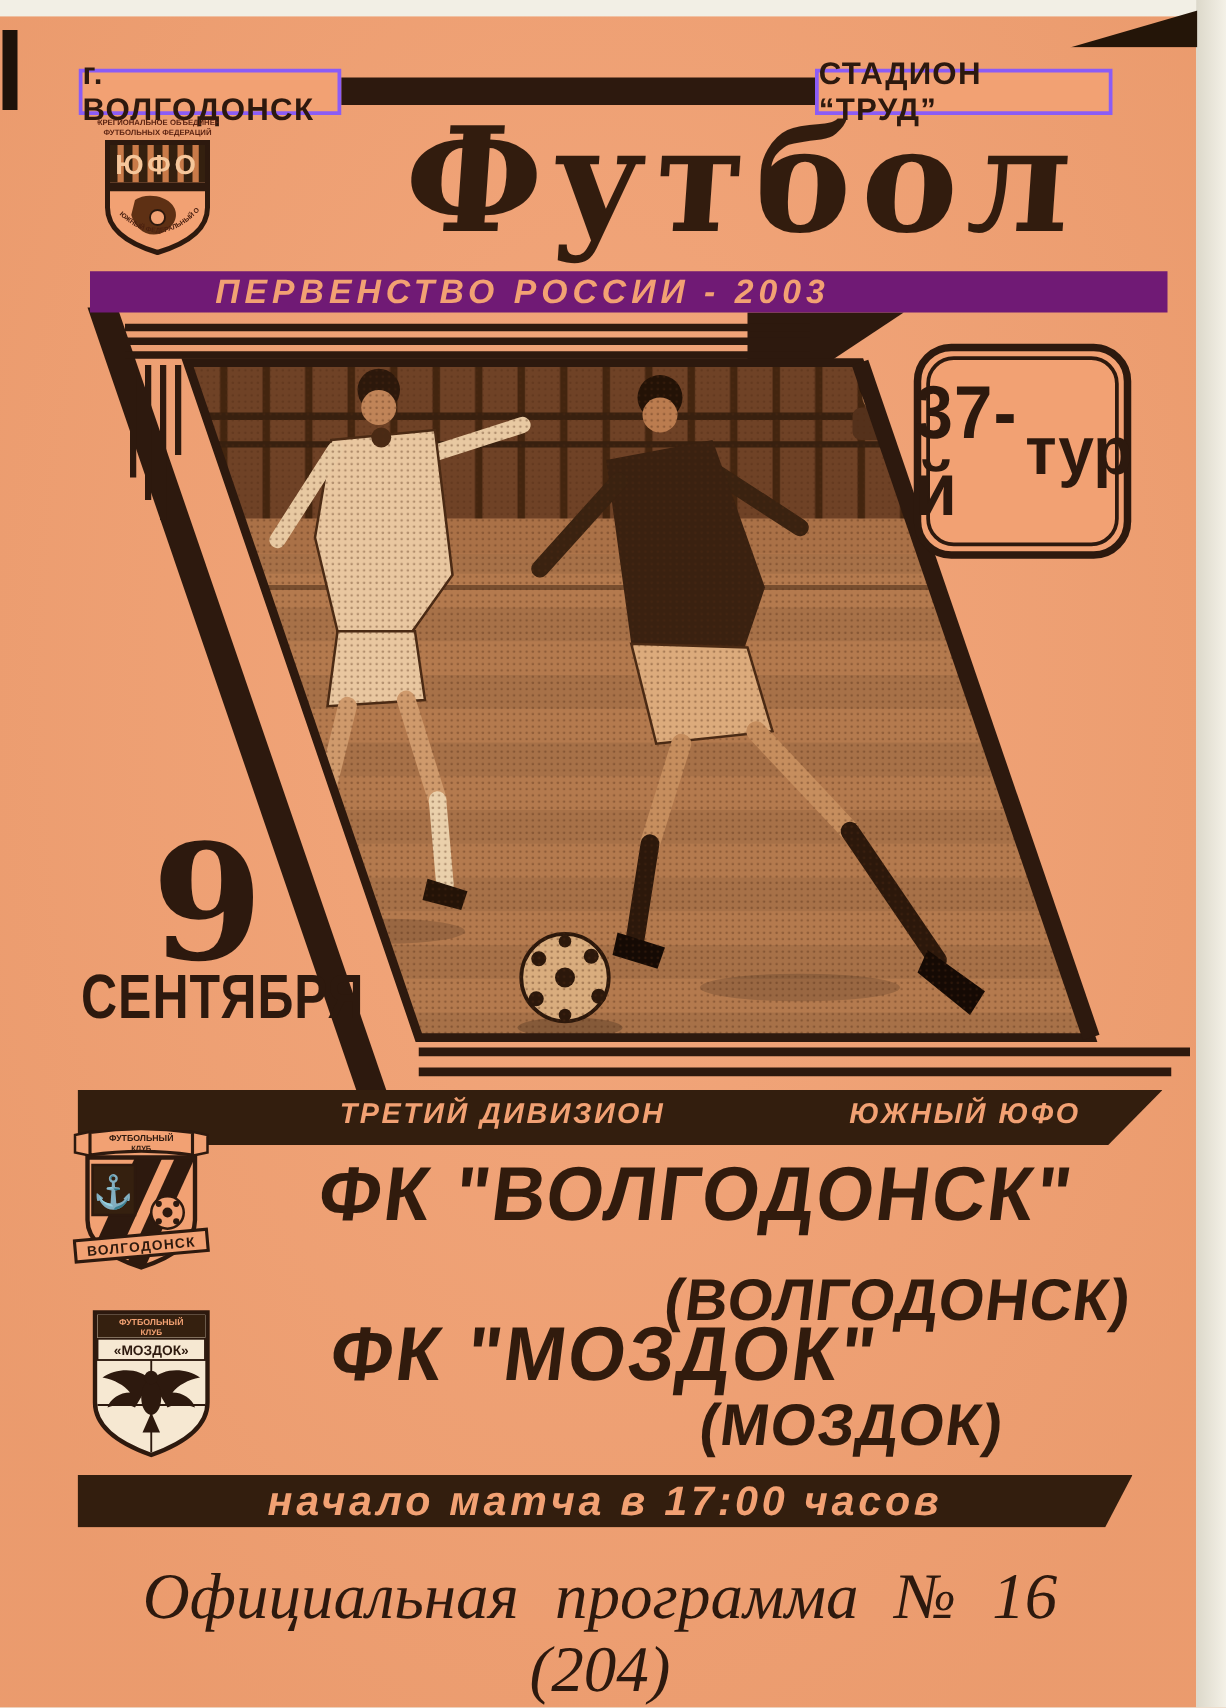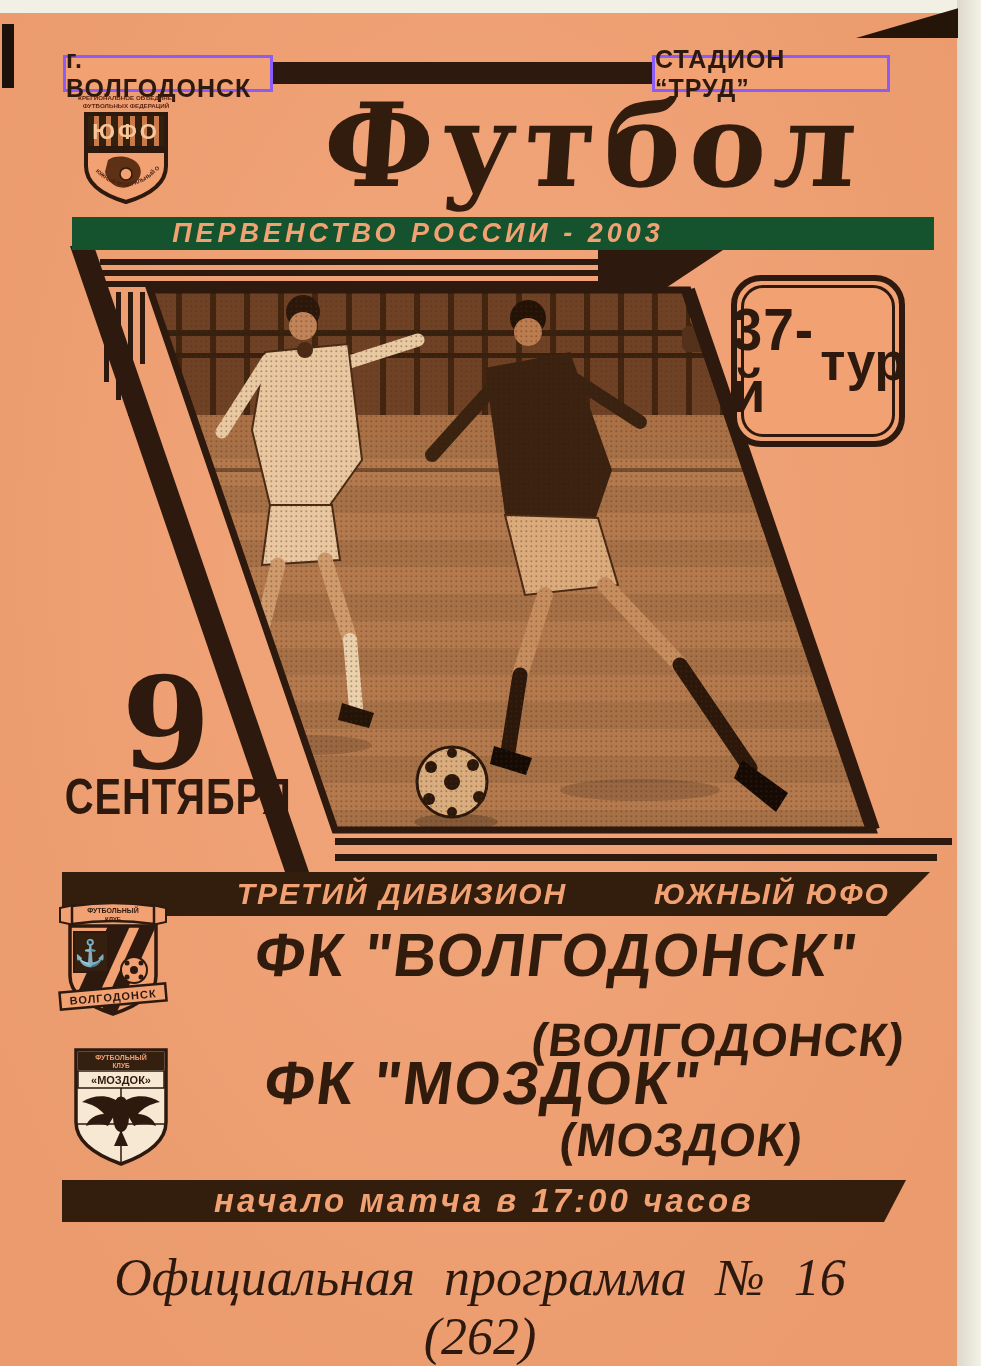--- a/index.html
+++ b/index.html
@@ -19,21 +19,21 @@
   .hdr-box{position:absolute;top:55px;height:31px;border:3px solid #8b5cf6;
         display:flex;align-items:center;justify-content:center;
         font-weight:bold;font-size:25px;letter-spacing:1px;color:#2d190e;background:#f2a173;z-index:4;}
   .hdr-city{left:63px;width:204px;}
   .hdr-stadium{left:652px;width:232px;}
   .hdr-connector{position:absolute;left:265px;top:62px;width:395px;height:22px;background:#2d190e;z-index:3;}
   
   .title{position:absolute;left:288px;top:84px;width:612px;height:132px;z-index:4;
         font-family:"DejaVu Serif",serif;font-weight:bold;font-size:116px;line-height:122px;
         color:#321c0e;text-align:center;letter-spacing:8px;transform:skewX(-4deg);}
-  .comp-bar{position:absolute;left:72px;top:217px;width:862px;height:33px;background:#14532d;z-index:3;
+  .comp-bar{position:absolute;left:72px;top:217px;width:862px;height:33px;background:#701a75;z-index:3;
         display:flex;align-items:center;justify-content:center;}
   .comp-bar span{font-weight:bold;font-style:italic;font-size:27px;letter-spacing:4px;
         color:#f2a173;padding-right:170px;}
   .round-box{position:absolute;left:731px;top:275px;width:162px;height:160px;border:6px solid #2d190e;
         border-radius:30px;background:#f2a173;z-index:4;}
   .round-box .inner{position:absolute;inset:4px;border:3px solid #2d190e;border-radius:22px;
         display:flex;flex-direction:row;align-items:center;justify-content:center;}
   .round-box .l1{font-weight:bold;font-size:60px;line-height:62px;color:#2d190e;letter-spacing:1px;transform:scaleX(0.92);}
   .round-box .l2{font-weight:bold;font-size:54px;line-height:58px;color:#2d190e;transform:scaleX(0.95);}
   
@@ -41,21 +41,21 @@
   .comb{position:absolute;width:5px;background:#2d190e;z-index:3;}
   .bline{position:absolute;height:7px;background:#2d190e;z-index:3;}
   
   .date-day{position:absolute;left:96px;top:648px;width:140px;text-align:center;z-index:4;
         font-family:"DejaVu Serif",serif;font-weight:bold;font-size:128px;color:#2d190e;}
   .date-month{position:absolute;left:40px;top:768px;width:248px;text-align:center;z-index:4;
         font-weight:bold;font-size:50px;color:#2d190e;transform:scaleX(0.8);letter-spacing:1px;}
   
   .div-bar{position:absolute;left:62px;top:872px;width:868px;height:44px;background:#331e0e;z-index:4;
         clip-path:polygon(0 0,100% 0,95% 100%,0 100%);}
-  .div-bar .t{position:absolute;top:5px;font-weight:bold;font-style:italic;font-size:30px;
+  .div-bar .t{position:absolute;top:5px;font-weight:bold;font-style:italic;font-size:23px;
         letter-spacing:2px;color:#f2a173;}
   .div-left{left:120px;width:440px;text-align:center;}
   .div-right{left:570px;width:280px;text-align:center;}
   
   .team-name{position:absolute;z-index:4;font-weight:bold;font-size:61px;color:#311b0d;
         letter-spacing:2px;transform:skewX(-7deg) scaleX(0.97);white-space:nowrap;}
   .team-city{position:absolute;z-index:4;font-weight:bold;font-size:47px;color:#311b0d;
         letter-spacing:1px;transform:skewX(-7deg);white-space:nowrap;}
   .home-name{left:246px;top:920px;}
   .home-city{left:532px;top:1012px;}
@@ -287,15 +287,15 @@
     </g>
   </svg>
 
   <div class="team-name away-name">ФК "МОЗДОК"</div>
   <div class="team-city away-city">(МОЗДОК)</div>
 
   <div class="kick-bar">
     <span>начало матча в 17:00 часов</span>
   </div>
 
-  <div class="footer-line">Официальная программа № 16 (262)</div>
+  <div class="footer-line">Официальная программа № 16 (204)</div>
 
 </div>
 
 </body></html>

